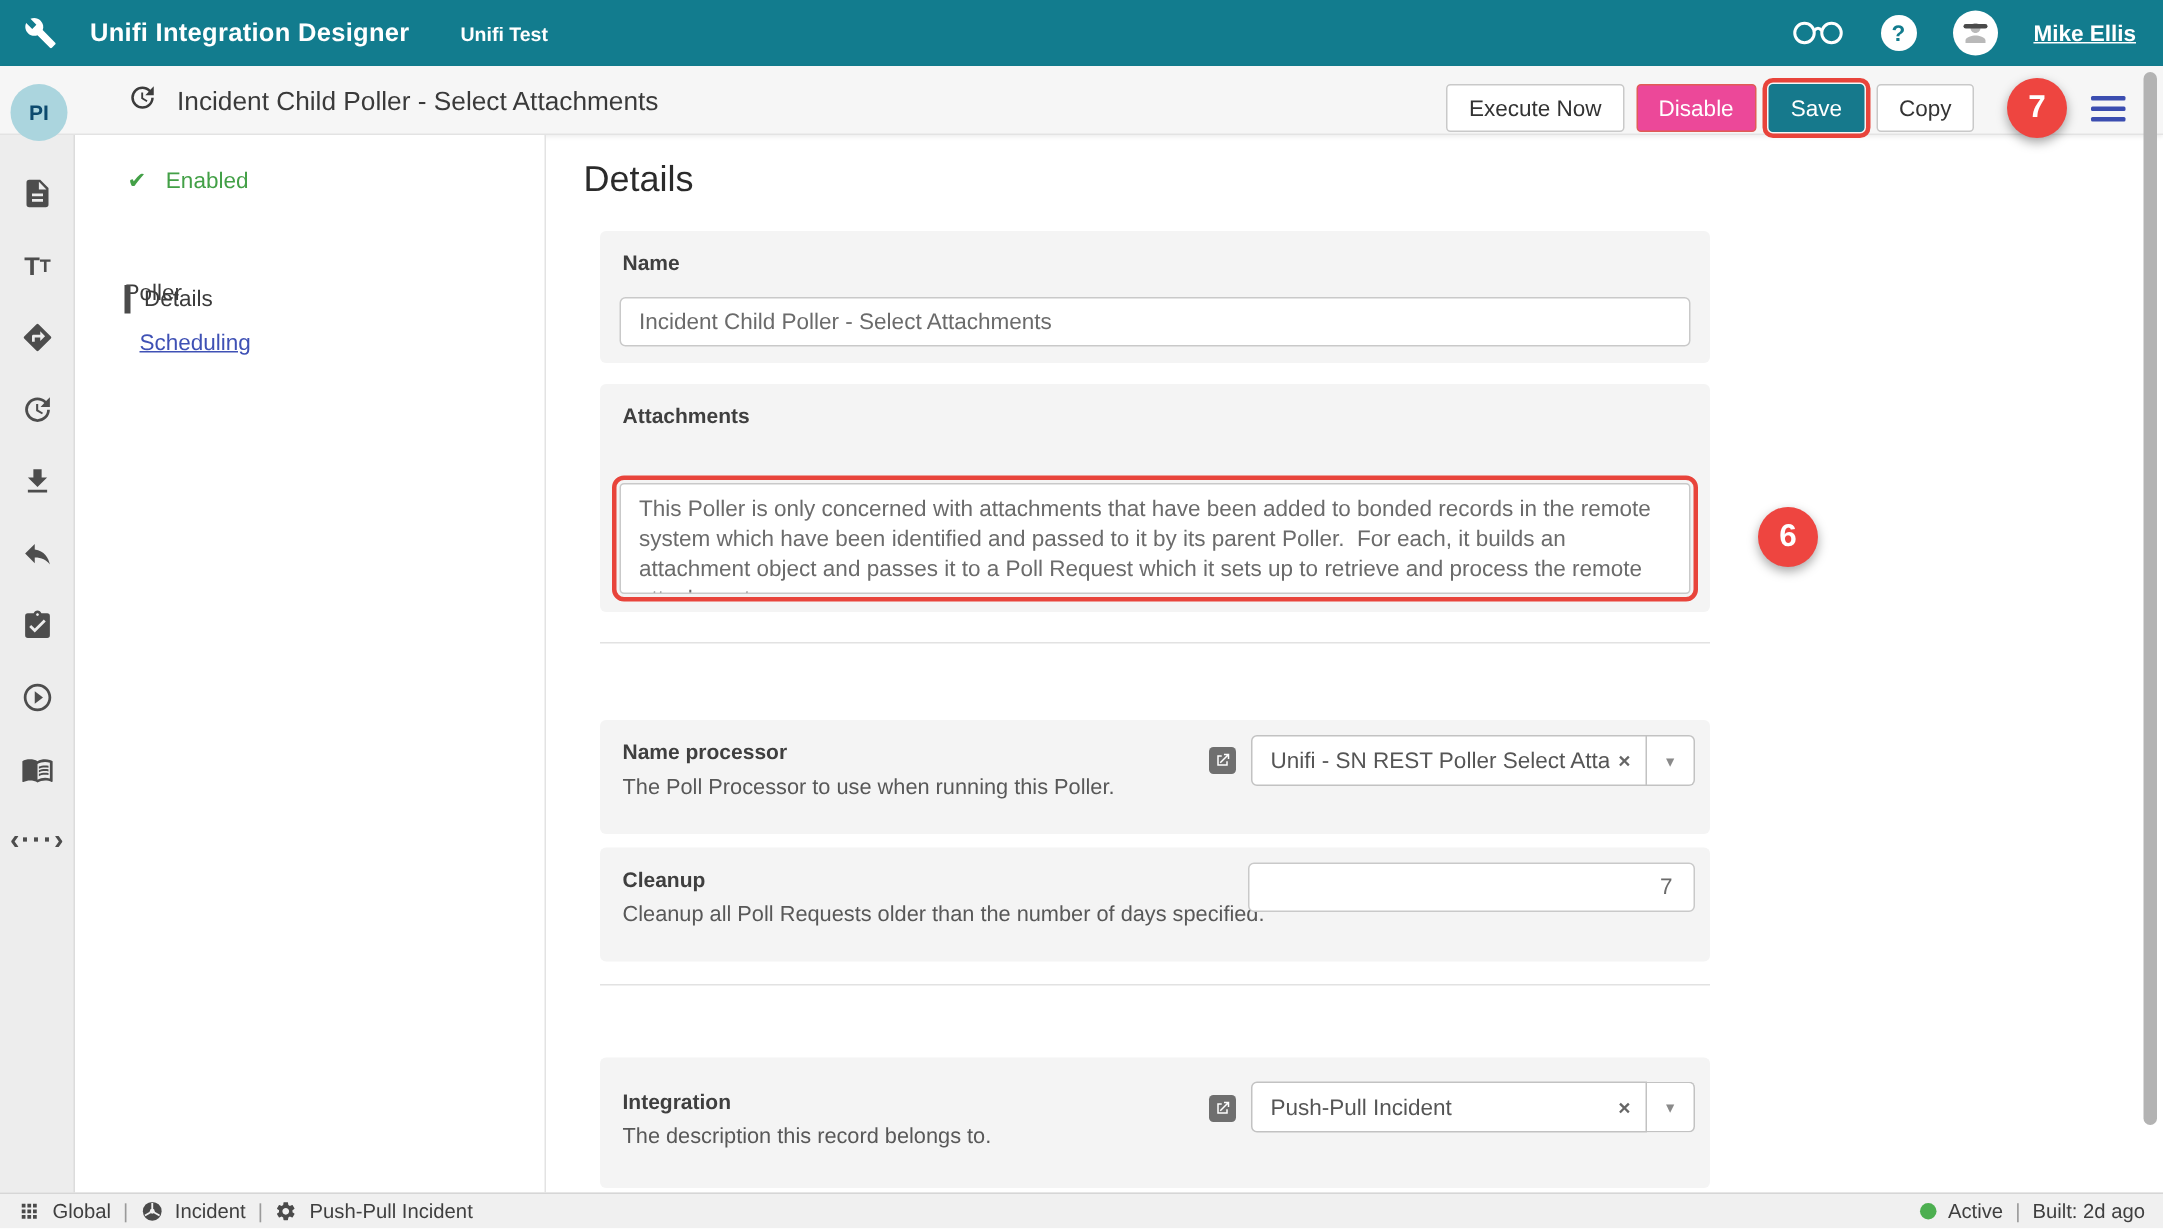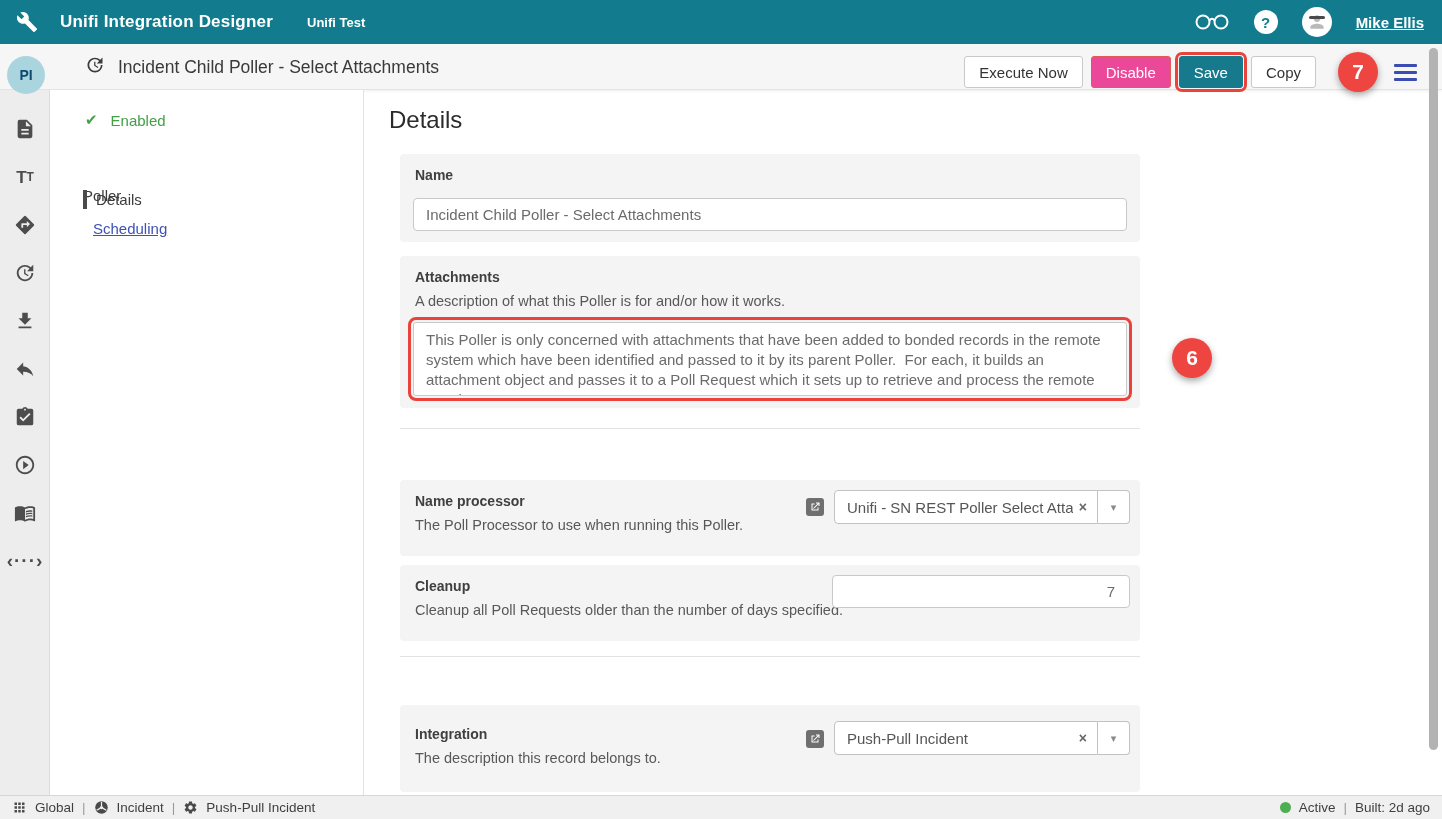--- a/index.html
+++ b/index.html
@@ -231,21 +231,20 @@
 
   <div class="main-heading">Details</div>
 
   <div class="card card-name">
     <span class="flabel">Name</span>
     <input class="text-input" value="Incident Child Poller - Select Attachments" style="">
   </div>
 
   <div class="card card-desc">
     <span class="flabel">Attachments</span>
-    <span class="fhelp">A description of what this Poller is for and/or how it works.</span>
     <div class="desc-box">This Poller is only concerned with attachments that have been added to bonded records in the remote system which have been identified and passed to it by its parent Poller.  For each, it builds an attachment object and passes it to a Poll Request which it sets up to retrieve and process the remote attachment.</div>
   </div>
   <span class="ann-circle ann-6">6</span>
 
   <div class="hr" style="top:428px;"></div>
 
   <div class="card card-poll">
     <span class="flabel">Name processor</span>
     <span class="fhelp">The Poll Processor to use when running this Poller.</span>
     <span class="ref-icon" style="left:406px;top:18px;">

